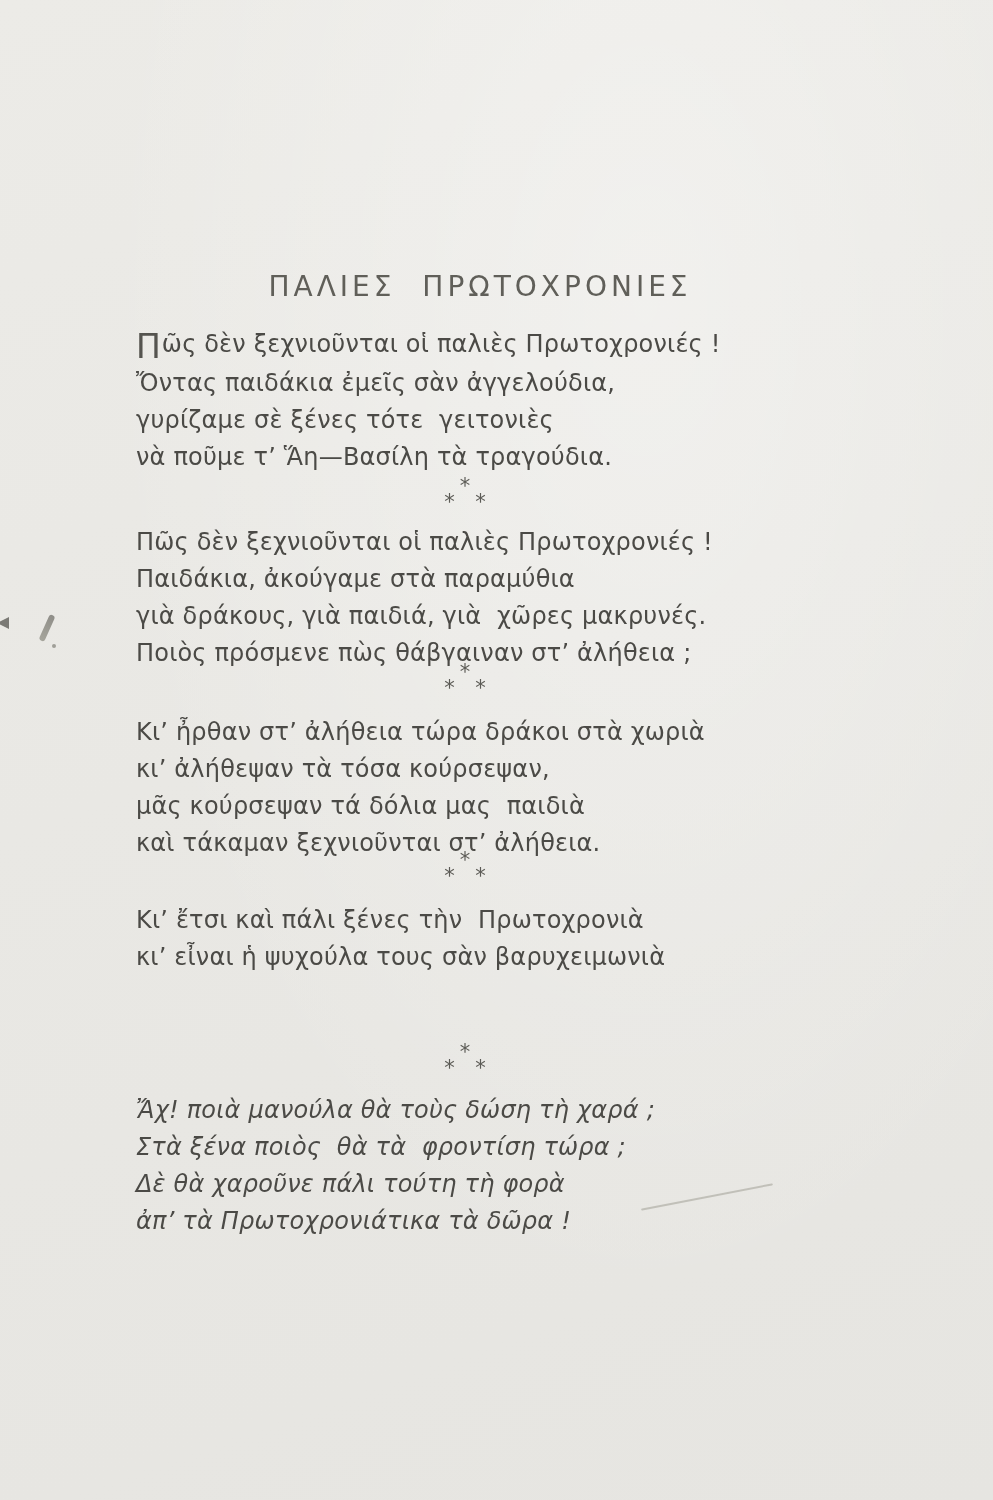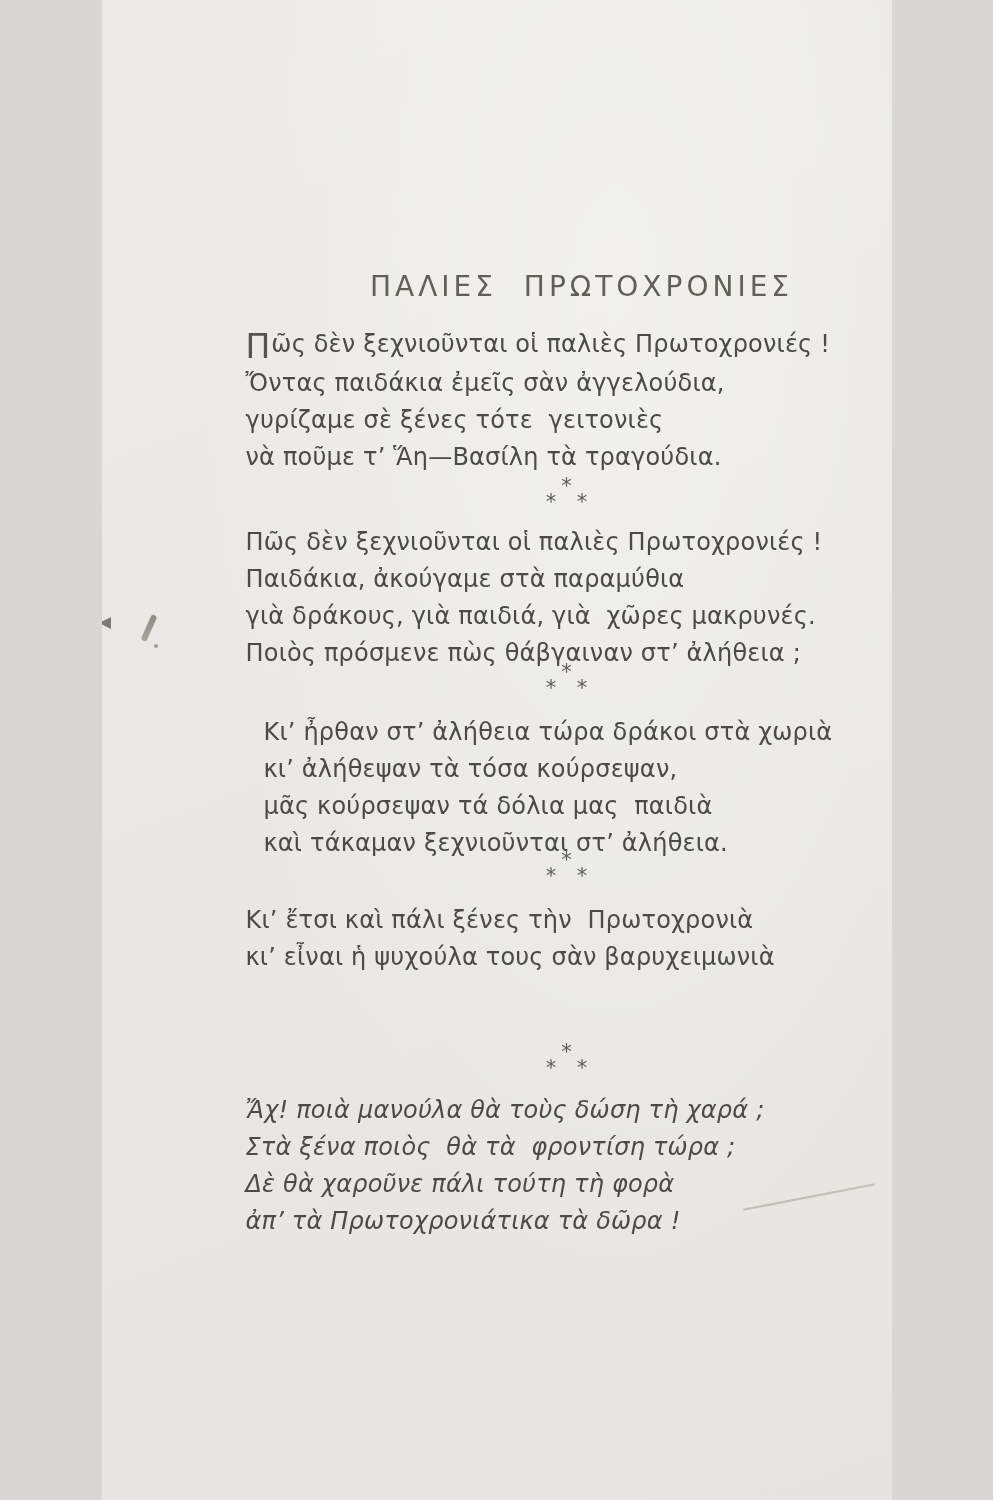--- a/index.html
+++ b/index.html
@@ -1,18 +1,18 @@
 <!DOCTYPE html>
 <html><head>
 <meta charset="utf-8">
 <style>
   html, body { margin: 0; padding: 0; background: #d8d7d3; }
   .page {
     position: relative;
-    width: 790px;
+    width: 993px;
     height: 1500px;
     margin: 0 auto;
     background:
       radial-gradient(ellipse at 65% 20%, rgba(255,255,255,0.35), rgba(255,255,255,0) 60%),
       linear-gradient(160deg, #ecebe7 0%, #e9e8e4 45%, #e6e5e1 100%);
     overflow: hidden;
     font-family: "DejaVu Sans", sans-serif;
     color: #4b4a46;
   }
   .poem-title {
@@ -23,30 +23,30 @@
     text-align: center;
     font-size: 28px;
     line-height: 36px;
     letter-spacing: 4px;
     word-spacing: 14px;
     color: #605f59;
     font-weight: 400;
   }
   .stanza {
     position: absolute;
-    left: 144px;
+    left: 136px;
     width: 780px;
     font-size: 24px;
     line-height: 37px;
     letter-spacing: 0.2px;
     color: #4b4a46;
   }
   .stanza-1 { top: 326px; }
   .stanza-2 { top: 524px; }
-  .stanza-3 { top: 714px; margin-left: 18px; }
+  .stanza-3 { top: 714px; }
   .stanza-4 { top: 902px; }
   .stanza-5 { top: 1092px; font-style: italic; }
   .line { white-space: pre; }
   .drop-cap {
     font-size: 33px;
     vertical-align: -6px;
     letter-spacing: 1px;
     color: #55544f;
   }
   .asterism {

